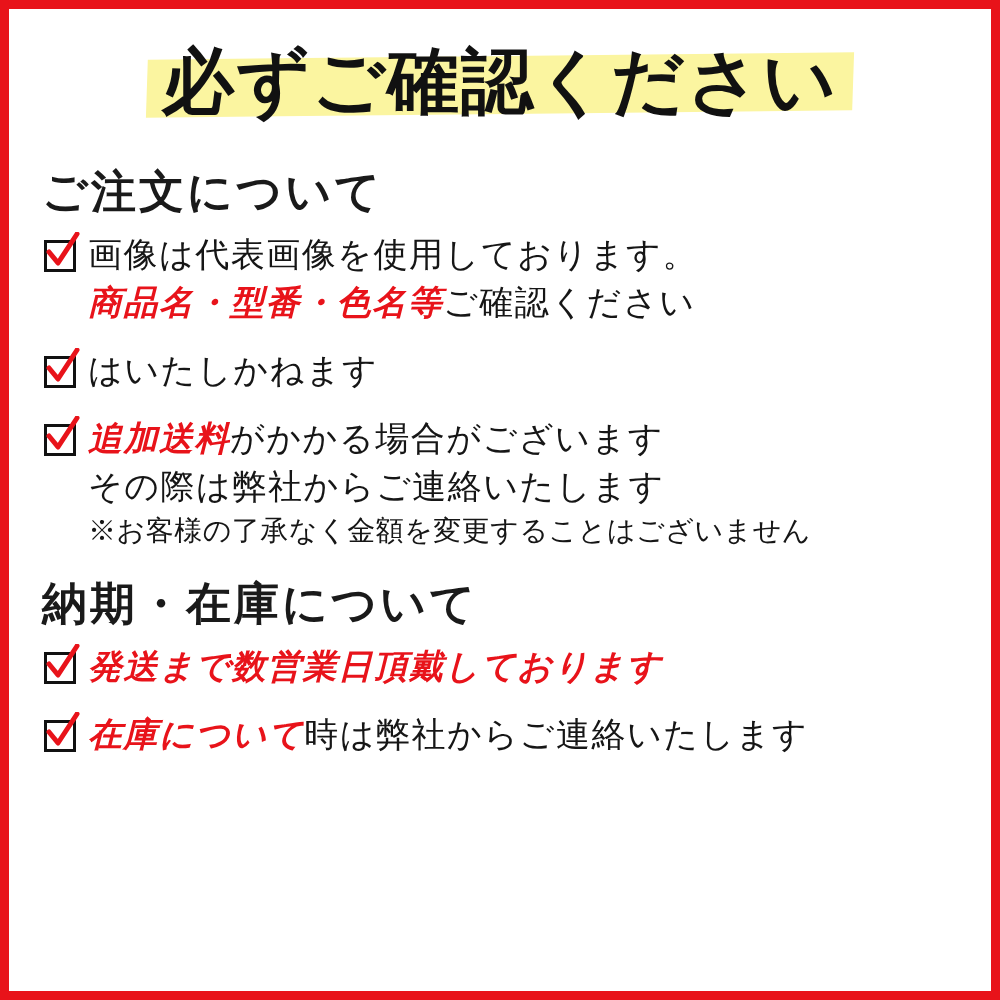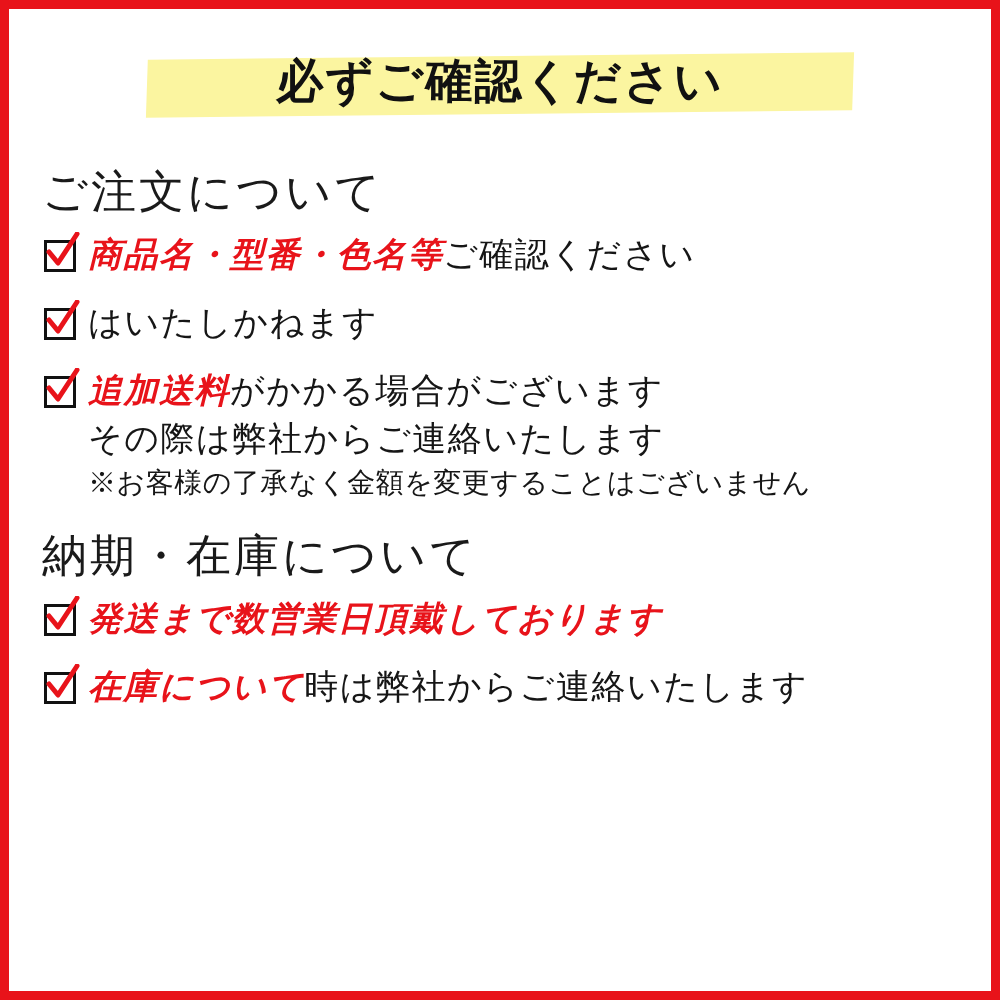--- a/index.html
+++ b/index.html
@@ -54,37 +54,37 @@
     transform: skewX(-2.5deg) rotate(-0.6deg);
   }
   .banner-text {
     position: absolute;
     left: 0;
     top: 0;
     width: 706px;
     text-align: center;
     font-family: "DejaVu Serif", "Liberation Serif", serif;
     font-weight: bold;
-    font-size: 47px;
+    font-size: 72px;
     line-height: 78px;
     letter-spacing: 2px;
     color: #111111;
     white-space: nowrap;
   }
 
   .content {
     position: absolute;
     top: 160px;
     left: 42px;
     width: 916px;
   }
 
   .section-title {
     font-family: "DejaVu Serif", "Liberation Serif", serif;
-    font-weight: normal;
+    font-weight: bold;
     font-size: 45px;
     line-height: 64px;
     letter-spacing: 3px;
     color: #1a1a1a;
     margin: 0 0 6px 0;
   }
   .section-title.second {
     margin-top: 22px;
   }
 
@@ -169,20 +169,23 @@
 
     <div class="item">
       <span class="check">
         <span class="box"></span>
         <svg class="tick" viewBox="0 0 38 40" xmlns="http://www.w3.org/2000/svg">
           <path d="M6 20 L15 31 L34 2" fill="none" stroke="#e8131a" stroke-width="5" stroke-linecap="round" stroke-linejoin="round"></path>
         </svg>
       </span>
       <span class="lines">
         <div class="line">
+          <span>画像は代表画像を使用しております。</span>
+        </div>
+        <div class="line">
           <span class="red">商品名・型番・色名等</span><span>ご確認ください</span>
         </div>
       </span>
     </div>
 
     <div class="item">
       <span class="check">
         <span class="box"></span>
         <svg class="tick" viewBox="0 0 38 40" xmlns="http://www.w3.org/2000/svg">
           <path d="M6 20 L15 31 L34 2" fill="none" stroke="#e8131a" stroke-width="5" stroke-linecap="round" stroke-linejoin="round"></path>

